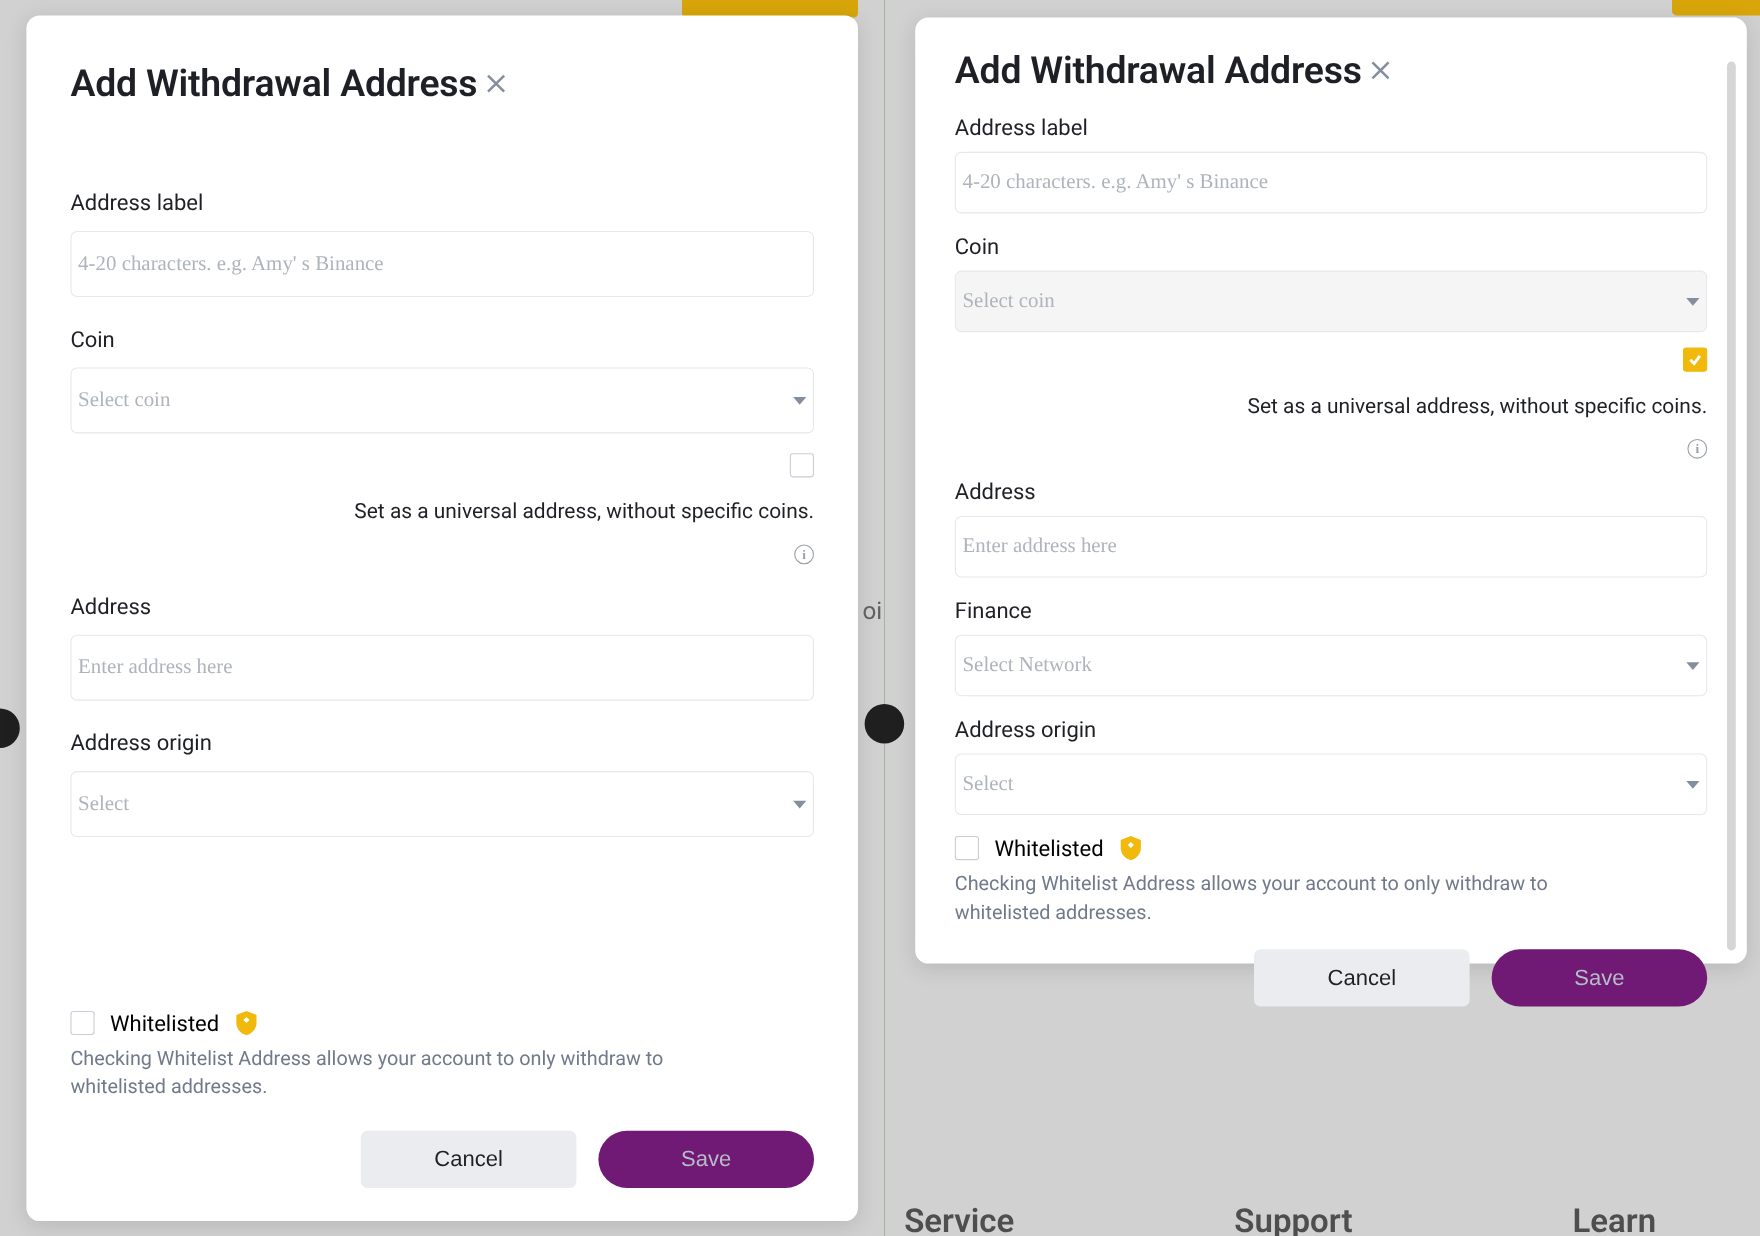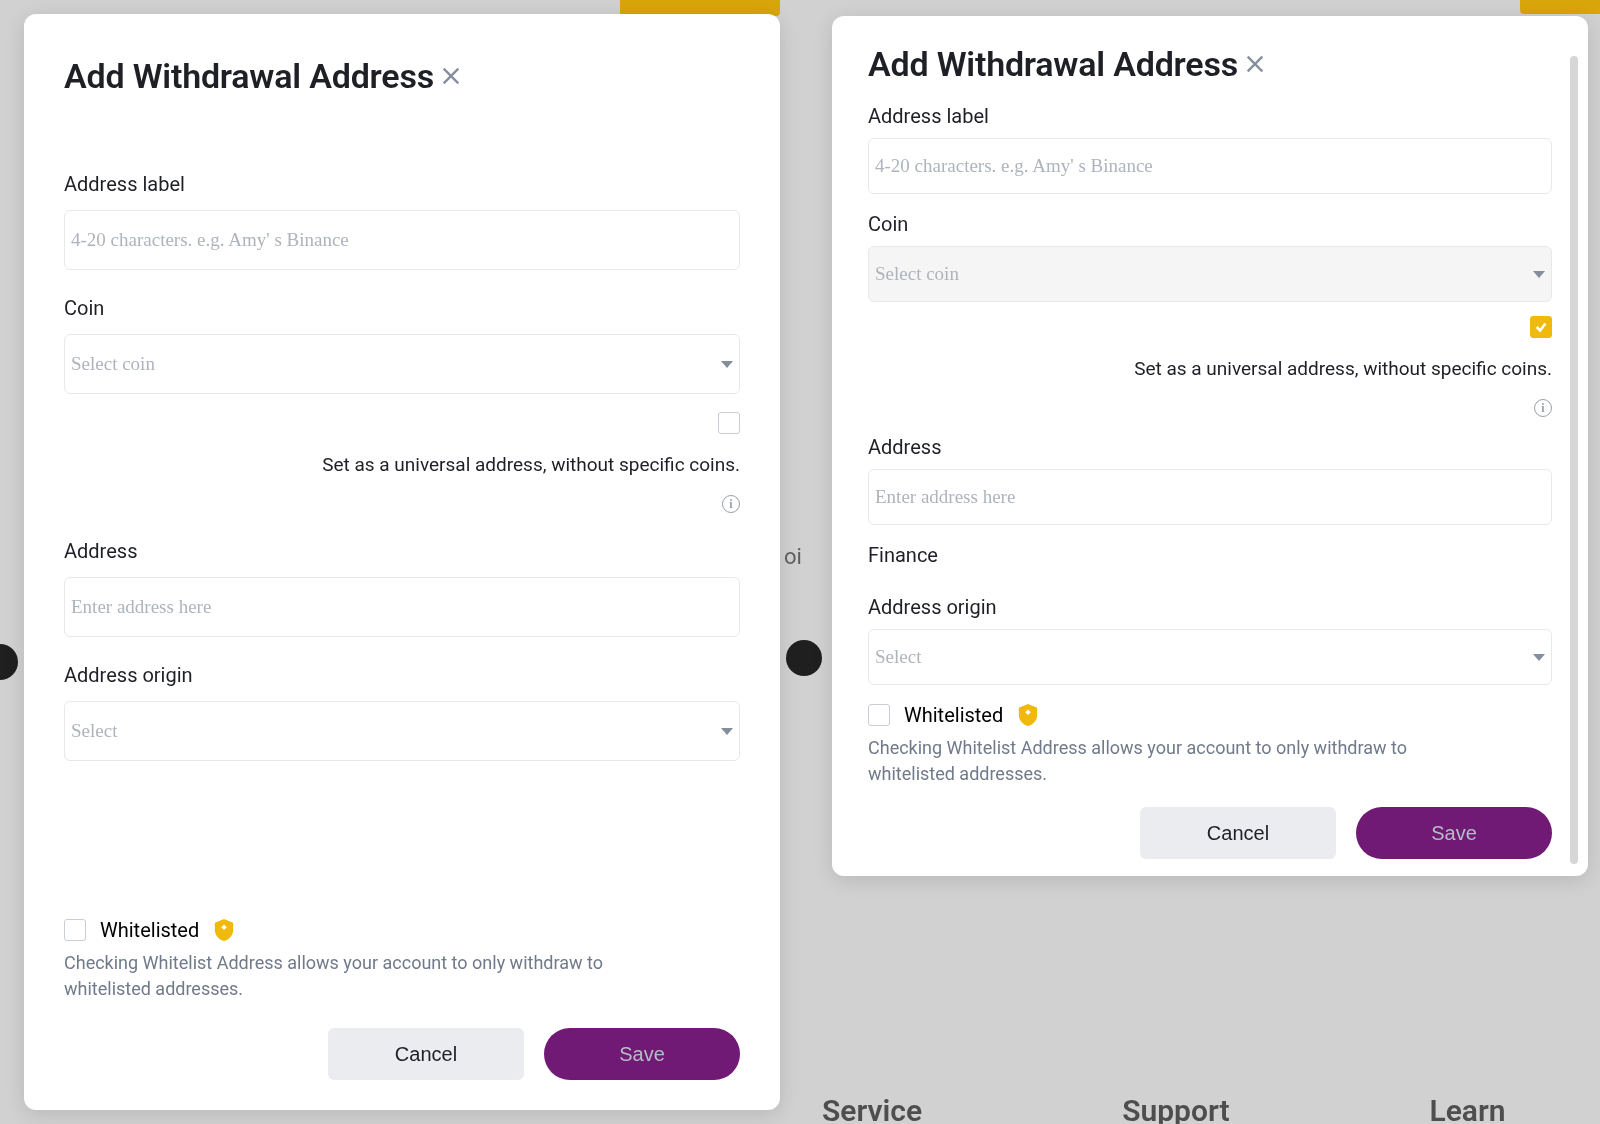--- a/index.html
+++ b/index.html
@@ -215,20 +215,24 @@
 
       <div class="field">
         <div class="field-label">Address</div>
         <div class="input">
           <span class="placeholder">Enter address here</span>
         </div>
       </div>
 
       <div class="field">
         <div class="field-label">Finance</div>
+        <div class="select">
+          <span class="placeholder">Select Network</span>
+          <span class="caret"></span>
+        </div>
       </div>
 
       <div class="field">
         <div class="field-label">Address origin</div>
         <div class="select">
           <span class="placeholder">Select</span>
           <span class="caret"></span>
         </div>
       </div>
 

